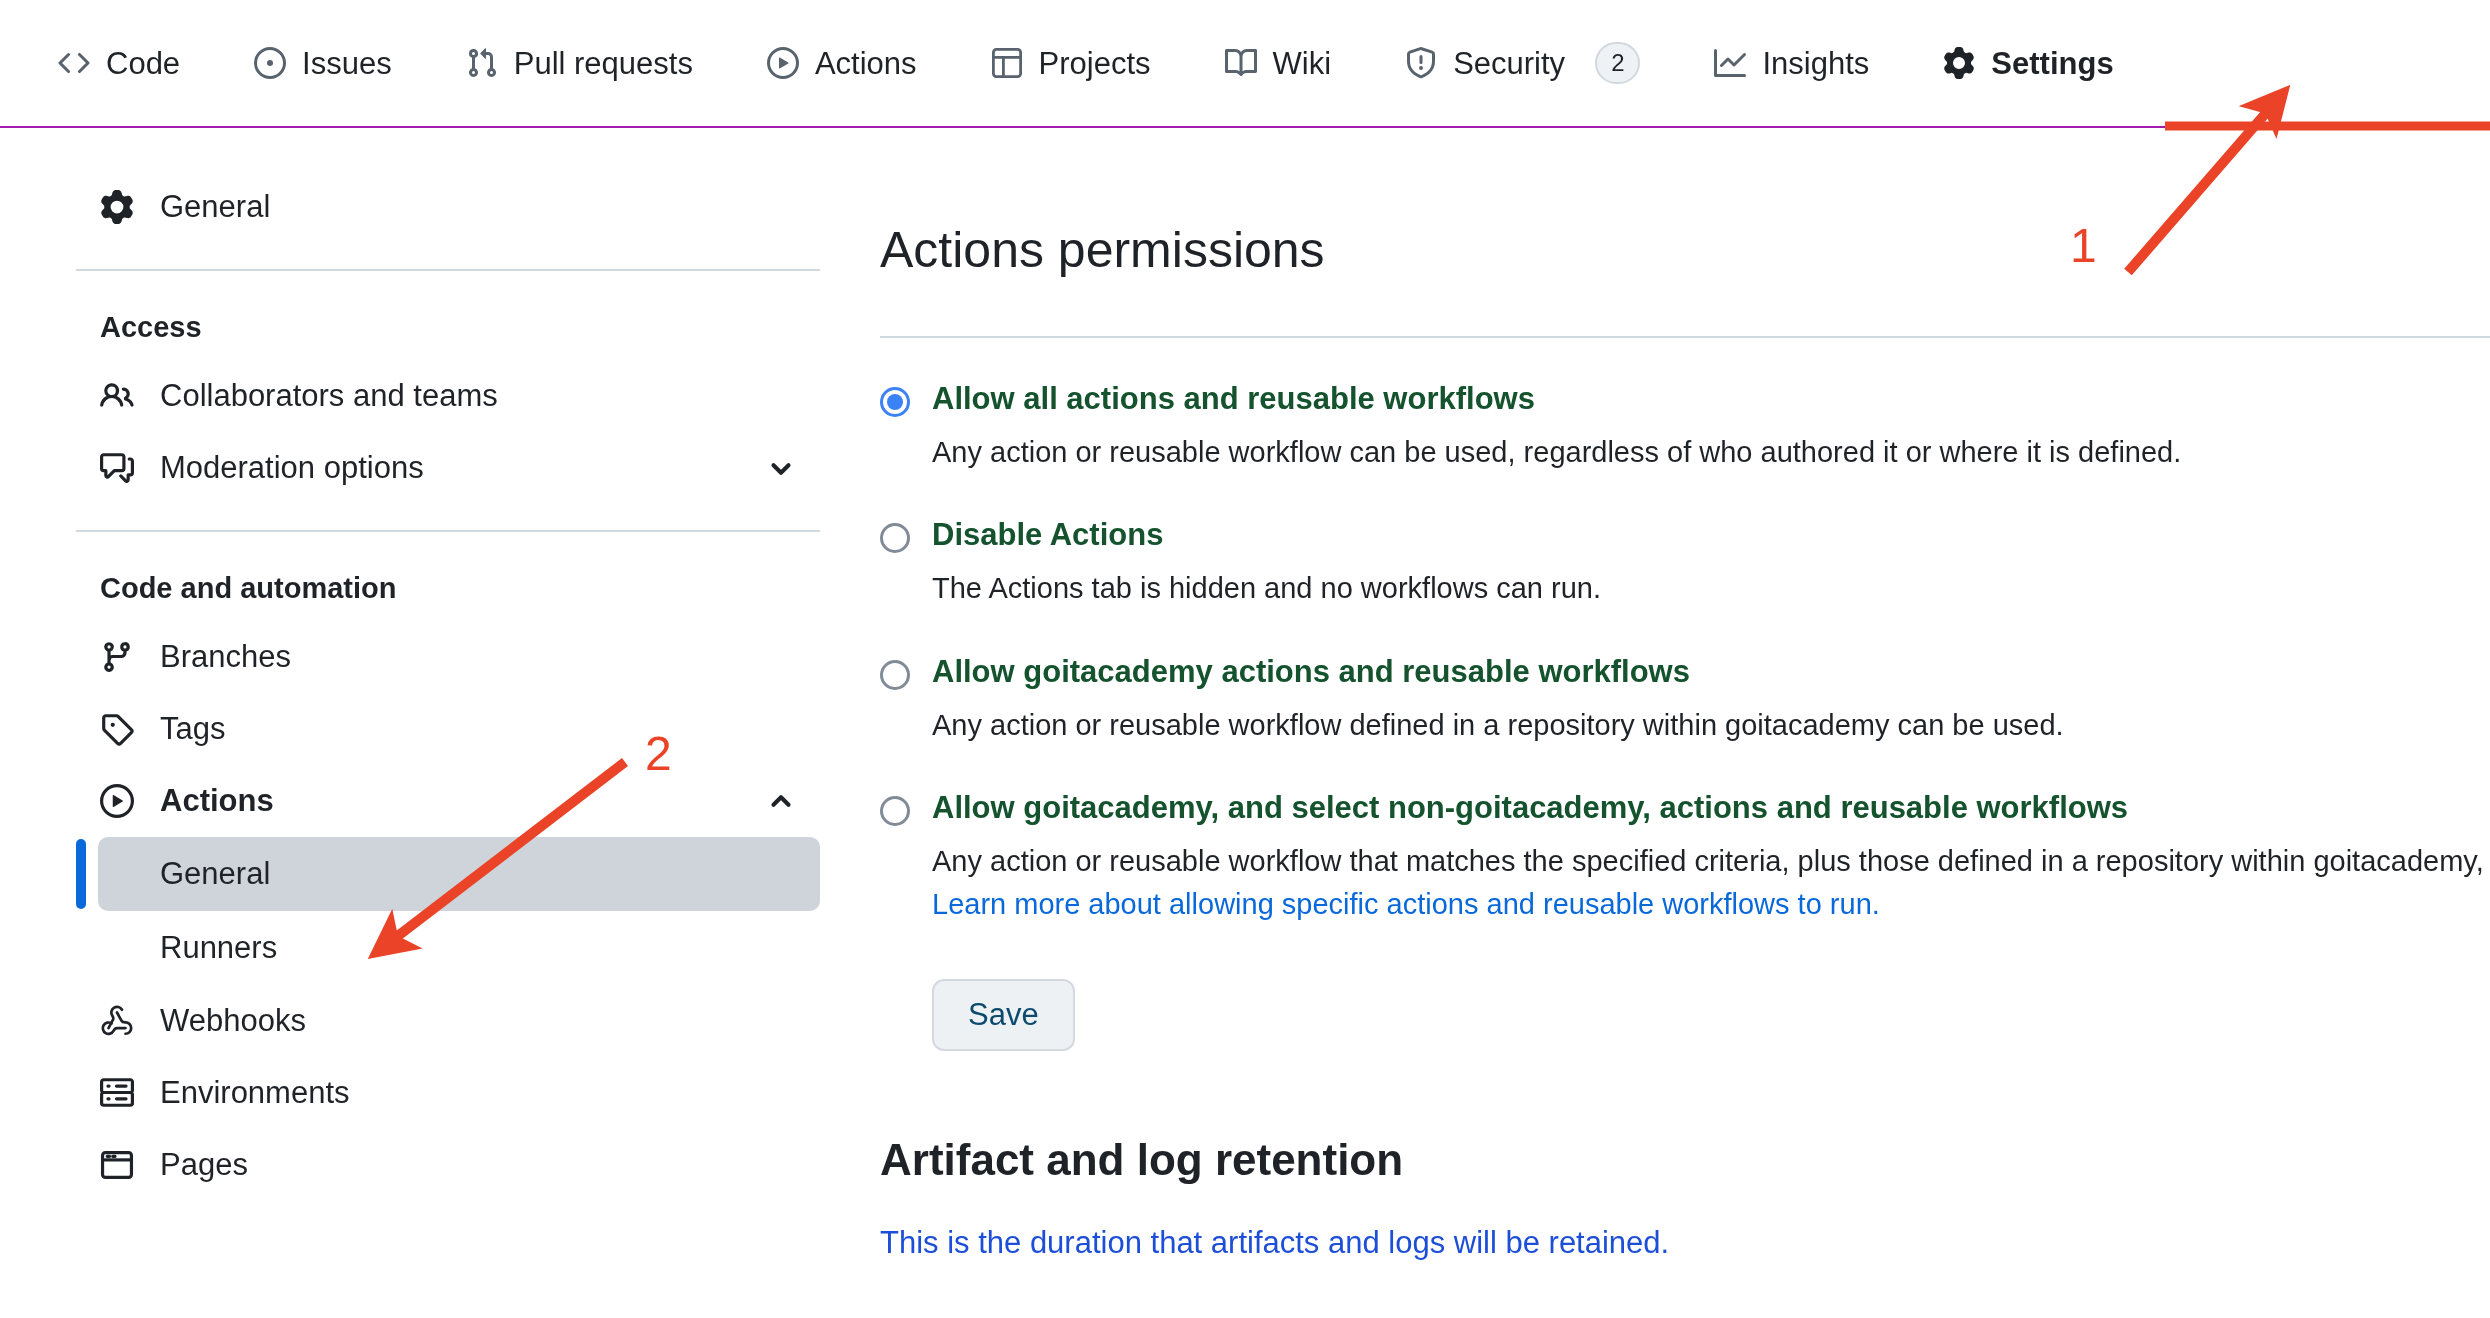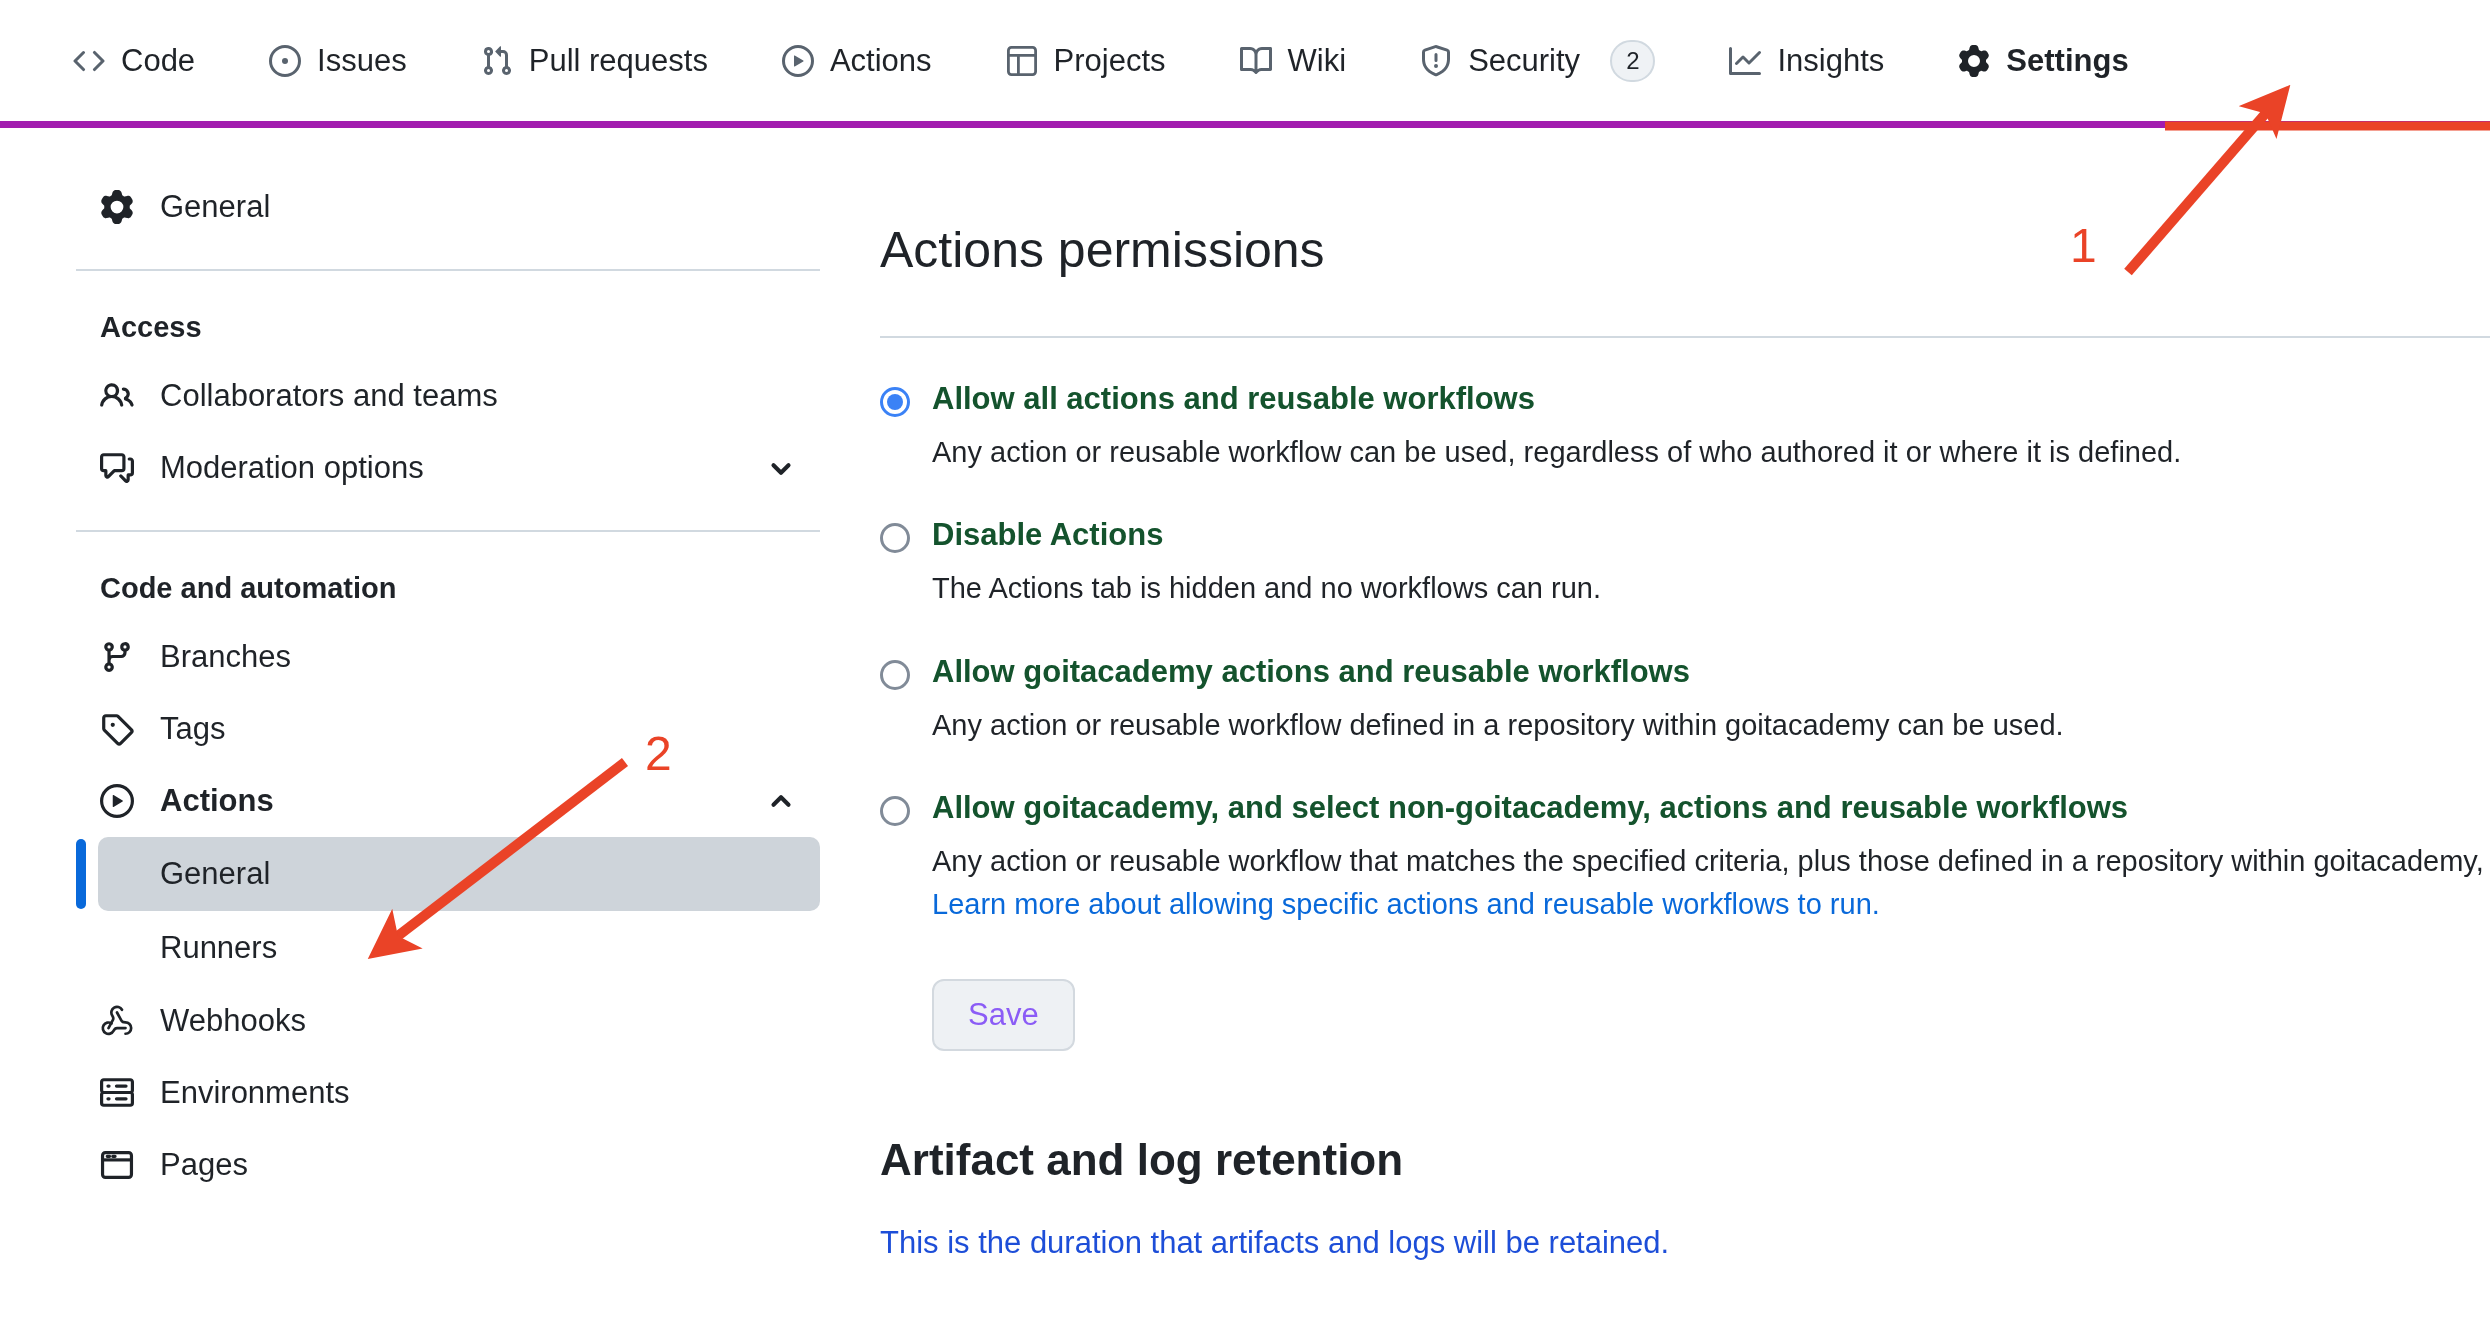--- a/index.html
+++ b/index.html
@@ -9,23 +9,23 @@
     background: #ffffff;
     font-family: "Liberation Sans", "DejaVu Sans", sans-serif;
     color: #1f2328;
     overflow: hidden;
   }
   #page { position: relative; width: 2490px; height: 1318px; background:#fff; }
 
   
   .repo-nav {
     position: absolute; left: 0; top: 0; width: 2490px; height: 128px;
-    border-bottom: 7px solid #a21caf;
+    border-bottom: 2px solid #a21caf;
     display: flex; align-items: center;
-    padding-left: 51px;
+    padding-left: 36px;
   }
   .nav-item {
     display: flex; align-items: center; gap: 16px;
     height: 84px; padding: 0 22px; margin-right: 30px;
     font-size: 31px; color: #1f2328; cursor: pointer;
     white-space: nowrap; position: relative;
   }
   .nav-item .nav-label { line-height: 1; }
   .nav-item.active .nav-label { font-weight: 700; }
   .nav-icon { display: inline-flex; align-items: center; justify-content: center; width: 32px; height: 32px; color:#59636e; }
@@ -84,21 +84,21 @@
     transform: translate(-50%,-50%);
   }
   .radio-title { font-size: 31px; font-weight: 700; color:#14532d; line-height: 1.35; white-space: nowrap; cursor: pointer; }
   .radio-desc { font-size: 29px; color:#1f2328; line-height: 1.4; padding-left: 52px; margin-bottom: 42px; white-space: nowrap; }
   .radio-desc.last { margin-bottom: 6px; }
   .learn-link { display:block; font-size: 29px; color:#0969da; text-decoration: none; padding-left: 52px; margin-bottom: 58px; white-space: nowrap; cursor:pointer; }
 
   .save-btn {
     display: inline-flex; align-items: center; justify-content: center;
     font-family: inherit;
-    font-size: 31px; color: #8b5cf6;
+    font-size: 31px; color: #0c4a6e;
     background: #eef1f4; border: 2px solid #d3d9df; border-radius: 12px;
     padding: 0 34px; height: 72px; margin-left: 52px; cursor: default;
   }
 
   .section2 { margin-top: 84px; padding-left: 0; }
   .section-title { font-size: 44px; font-weight: 700; color:#1f2328; margin-bottom: 40px; }
   .section-desc { font-size: 31px; color:#1d4ed8; }
 
   
   .anno-layer { position:absolute; left:0; top:0; width:2490px; height:1318px; pointer-events:none; }

